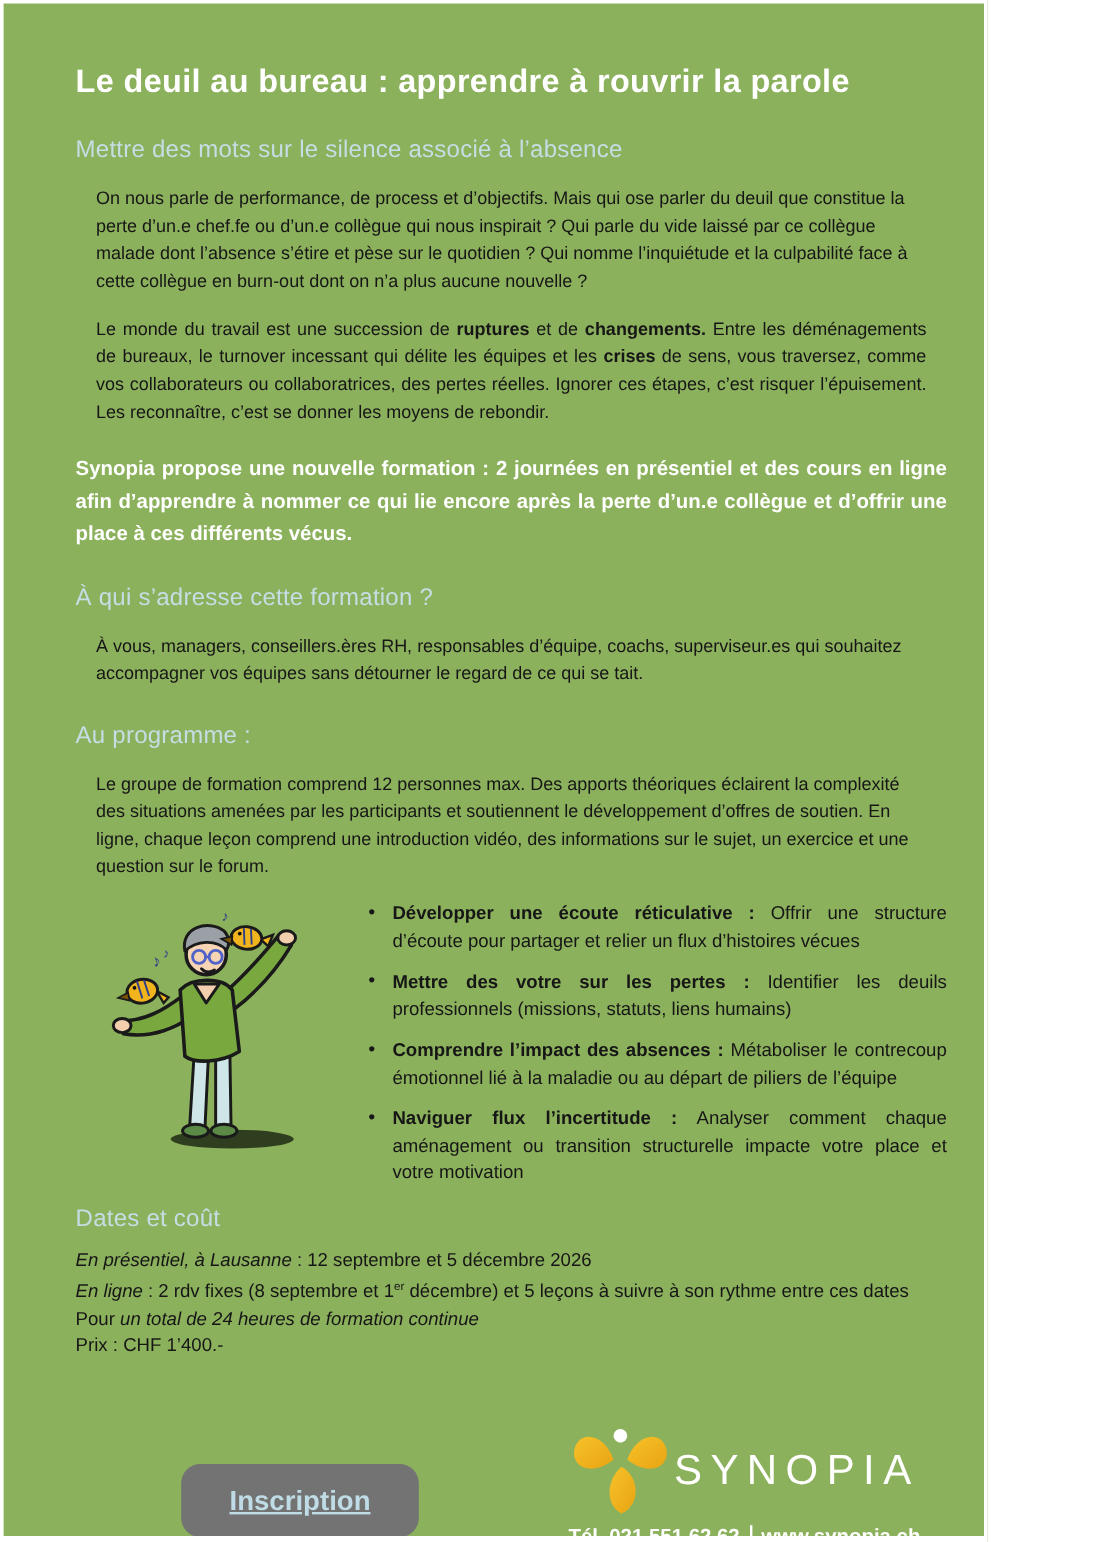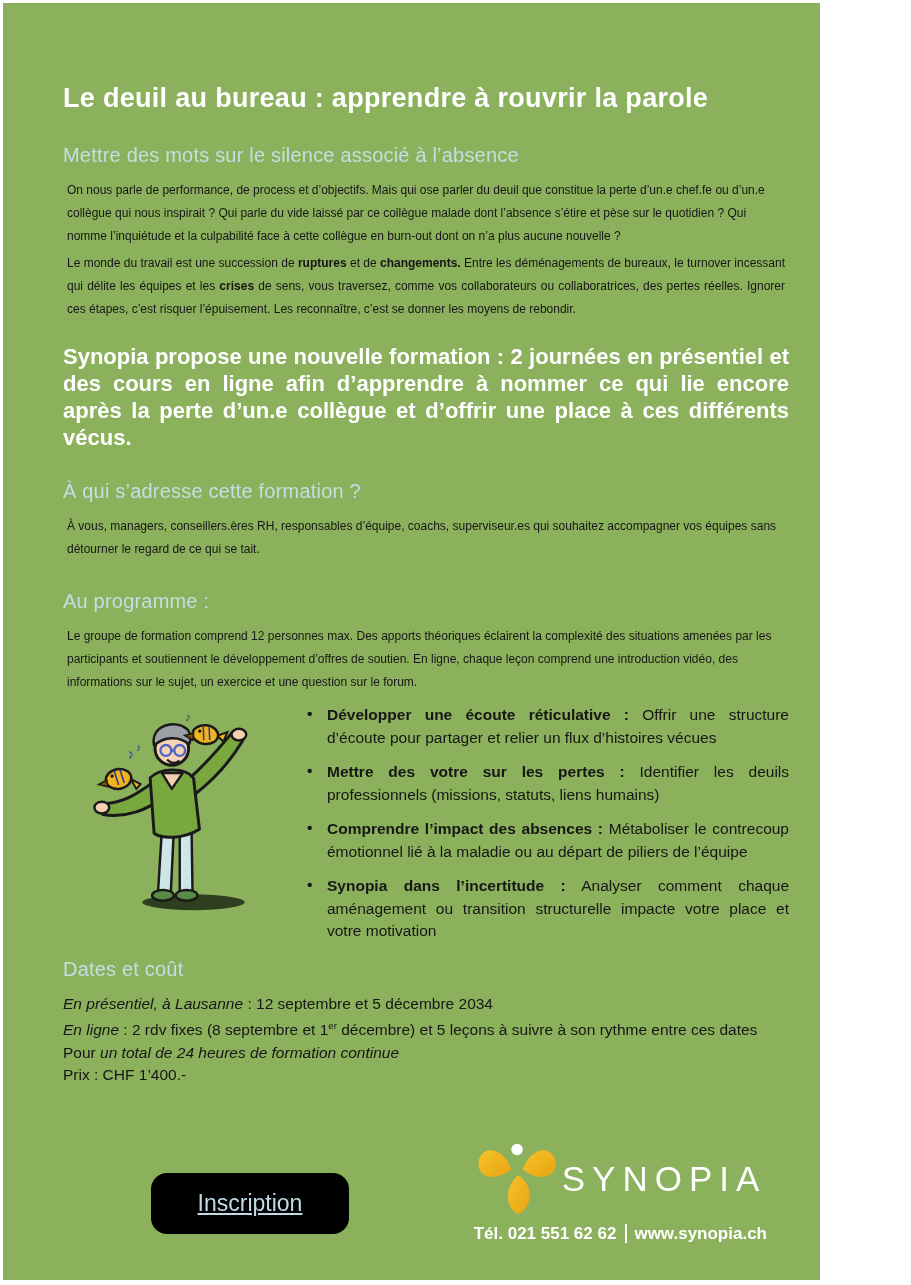--- a/index.html
+++ b/index.html
@@ -1,39 +1,39 @@
 <!DOCTYPE html>
 <html lang="fr"><head>
 <meta charset="utf-8">
 <style>
   html,body{margin:0;padding:0;background:#ffffff;}
   .page{
     position:relative;width:823px;height:1285px;box-sizing:border-box;
     background:#8CB15C;border:3px solid #ffffff;border-bottom-width:5px;
-    padding:78px 31px 0 60px;overflow:hidden;
+    padding:48px 31px 0 60px;overflow:hidden;
     font-family:"Liberation Sans",sans-serif;color:#161616;
   }
   h1{margin:0;font-size:27px;line-height:34px;font-weight:700;color:#ffffff;letter-spacing:.3px;}
   h2{margin:28px 0 12px;font-size:20px;line-height:24px;font-weight:400;color:#C4DEE4;letter-spacing:.2px;}
   h2.tight{margin-top:2px;}
-  p.body{margin:4px;font-size:12px;line-height:23px;}
+  p.body{margin:17px;font-size:15px;line-height:23px;}
   p.justify{text-align:justify;}
-  .announcement{margin:22px 0 0;font-size:22px;line-height:27px;font-weight:700;color:#ffffff;text-align:justify;}
+  .announcement{margin:22px 0 0;font-size:17px;line-height:27px;font-weight:700;color:#ffffff;text-align:justify;}
   .program-row{display:flex;margin-top:10px;}
   .illu-wrap{flex:0 0 240px;width:240px;padding:4px 0 0 26px;box-sizing:border-box;}
   ul.bullets{list-style:none;margin:0;padding:0;flex:1;}
   ul.bullets li{position:relative;padding-left:24px;margin-bottom:12px;font-size:15.5px;line-height:22.5px;text-align:justify;}
   ul.bullets .dot{position:absolute;left:4px;top:-1px;font-weight:700;}
   .dates p{margin:0;font-size:15.5px;line-height:22.5px;}
   sup{font-size:.62em;}
   .footer{display:flex;justify-content:space-between;align-items:flex-start;margin-top:52px;}
   .btn{
     margin:34px 0 0 88px;width:198px;height:61px;border:none;border-radius:16px;
-    background:#000000;color:#BFDCE6;font-family:"Liberation Sans",sans-serif;
-    font-size:23px;font-weight:400;text-decoration:underline;cursor:pointer;
+    background:#737373;color:#BFDCE6;font-family:"Liberation Sans",sans-serif;
+    font-size:23px;font-weight:700;text-decoration:underline;cursor:pointer;
   }
   .brand{margin-right:22px;display:flex;flex-direction:column;align-items:flex-start;}
   .brand-top{display:flex;align-items:center;}
   .brand-name{font-family:Liberation Sans, sans-serif;font-size:35px;color:#ffffff;letter-spacing:7px;margin-left:2px;}
   .tagline{font-size:18px;font-weight:700;color:#C4DEE4;margin-top:0px;letter-spacing:.2px;}
   .contact{font-size:17px;color:#ffffff;margin-top:5px;display:flex;align-items:center;font-weight:700;}
   .sep{display:inline-block;width:2px;height:19px;background:#ffffff;margin:0 7px 0 9px;}
 </style>
 </head>
 <body>
@@ -120,29 +120,29 @@
         <strong>Mettre des votre sur les pertes :</strong>
         <span>Identifier les deuils professionnels (missions, statuts, liens humains)</span>
       </li>
       <li>
         <span class="dot">•</span>
         <strong>Comprendre l’impact des absences :</strong>
         <span>Métaboliser le contrecoup émotionnel lié à la maladie ou au départ de piliers de l’équipe</span>
       </li>
       <li>
         <span class="dot">•</span>
-        <strong>Synopia dans l’incertitude :</strong>
+        <strong>Naviguer flux l’incertitude :</strong>
         <span>Analyser comment chaque aménagement ou transition structurelle impacte votre place et votre motivation</span>
       </li>
     </ul>
   </div>
 
   <div class="dates">
     <h2 class="tight">Dates et coût</h2>
-    <p><span style="font-style: italic;">En présentiel, à Lausanne</span><span> : 12 septembre et 5 décembre 2034</span></p>
+    <p><span style="font-style: italic;">En présentiel, à Lausanne</span><span> : 12 septembre et 5 décembre 2026</span></p>
     <p><span style="font-style: italic;">En ligne</span><span> :  2 rdv fixes (8 septembre et 1</span><sup>er</sup><span> décembre) et 5 leçons à suivre à son rythme entre ces dates</span></p>
     <p><span>Pour </span><span style="font-style: italic;">un total de 24 heures de formation continue</span></p>
     <p><span>Prix : CHF 1’400.-</span></p>
   </div>
 
   <div class="footer">
     <button class="btn">Inscription</button>
     <div class="brand">
       <div class="brand-top">
         <svg width="86" height="80" viewBox="0 0 90 84">

